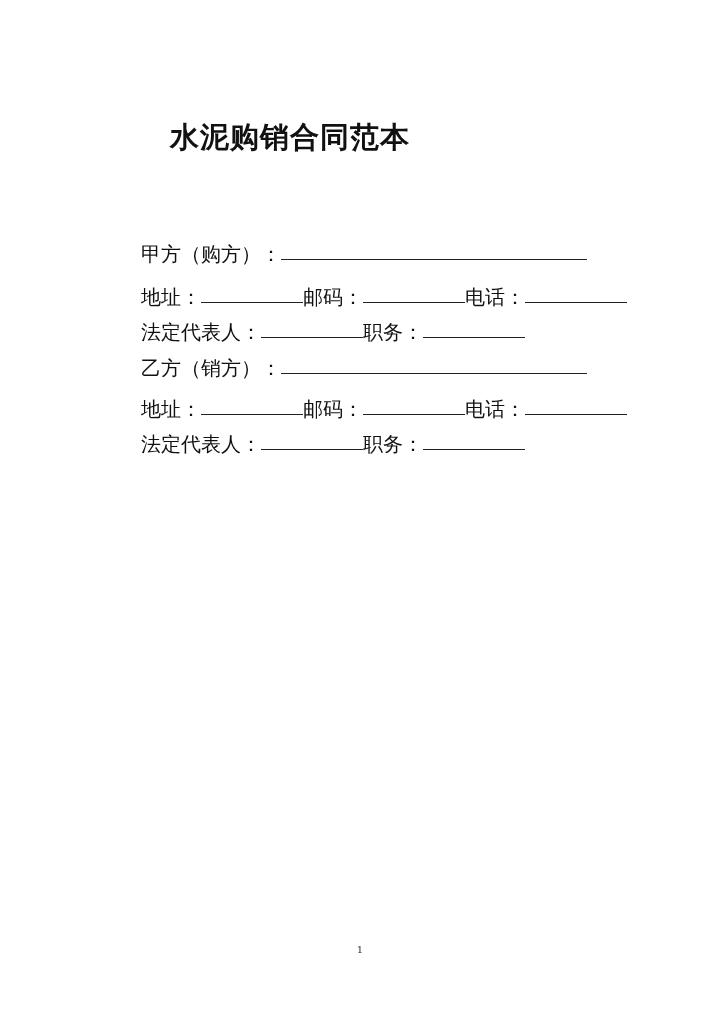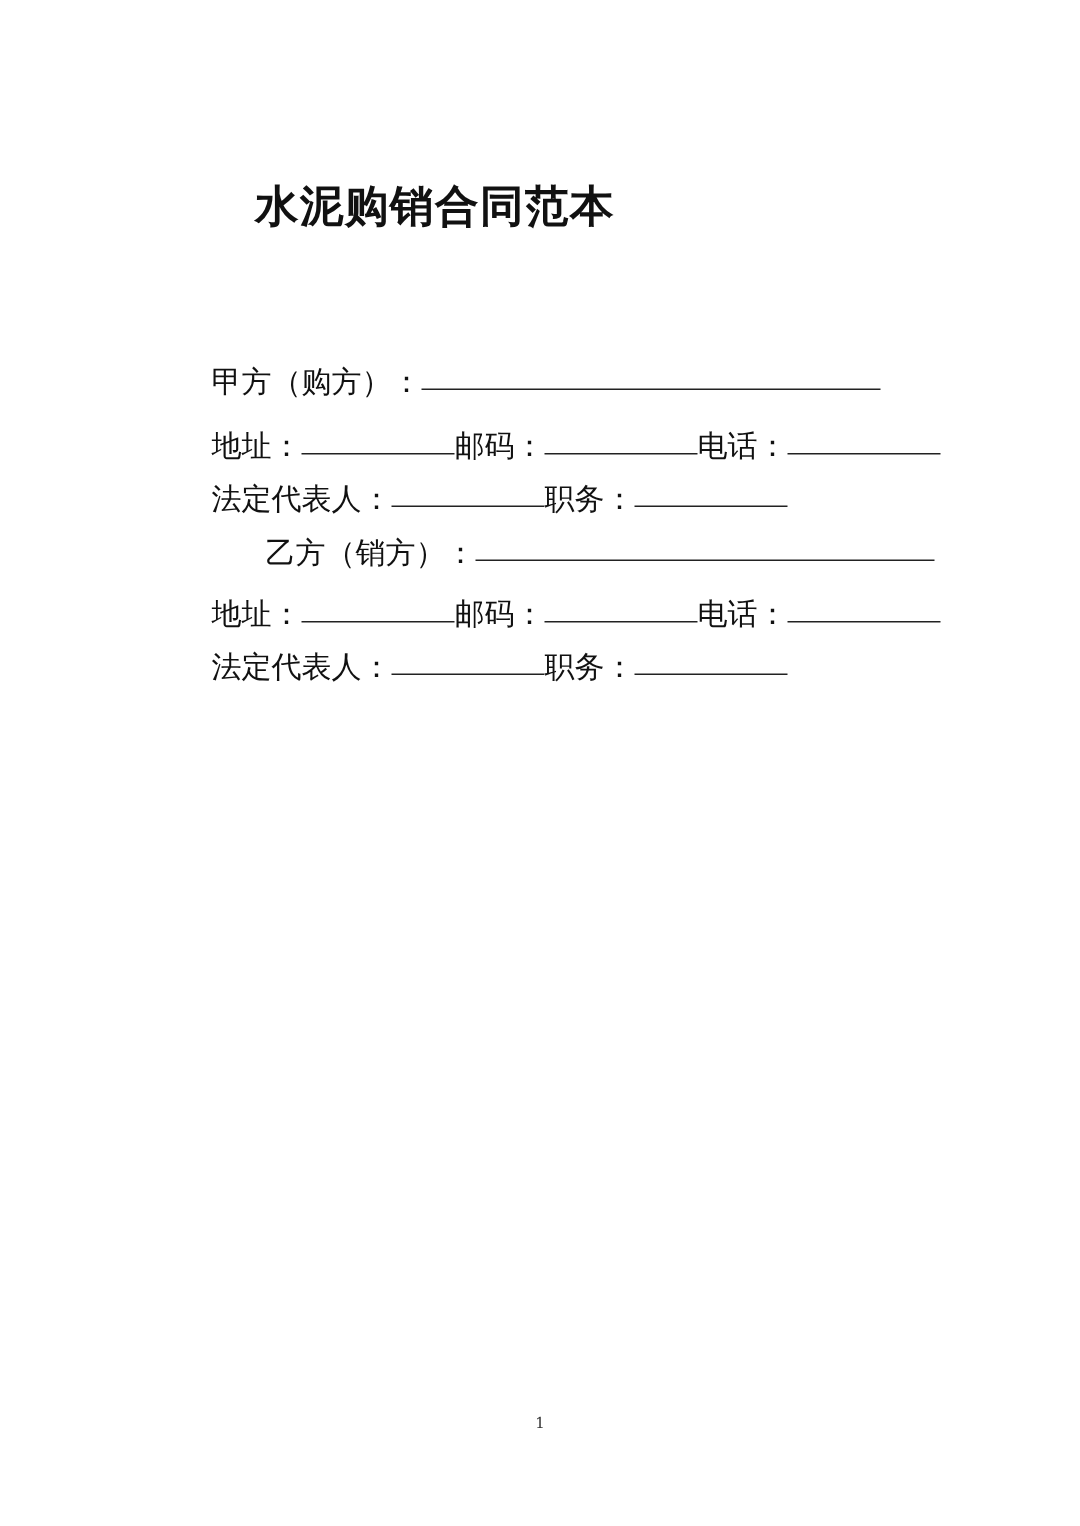--- a/index.html
+++ b/index.html
@@ -64,21 +64,21 @@
   <span class="blank" style="width:102px;"></span>
 </div>
 
 <div class="line" style="top:316px;">
   <span class="label">法定代表人：</span>
   <span class="blank" style="width:102px;"></span>
   <span class="label">职务：</span>
   <span class="blank" style="width:102px;"></span>
 </div>
 
-<div class="line" style="top:352px;margin-left:36px;">
+<div class="line" style="top:352px;">
   <span class="label">乙方（销方）：</span>
   <span class="blank" style="width:306px;"></span>
 </div>
 
 <div class="line" style="top:393px;">
   <span class="label">地址：</span>
   <span class="blank" style="width:102px;"></span>
   <span class="label">邮码：</span>
   <span class="blank" style="width:102px;"></span>
   <span class="label">电话：</span>

